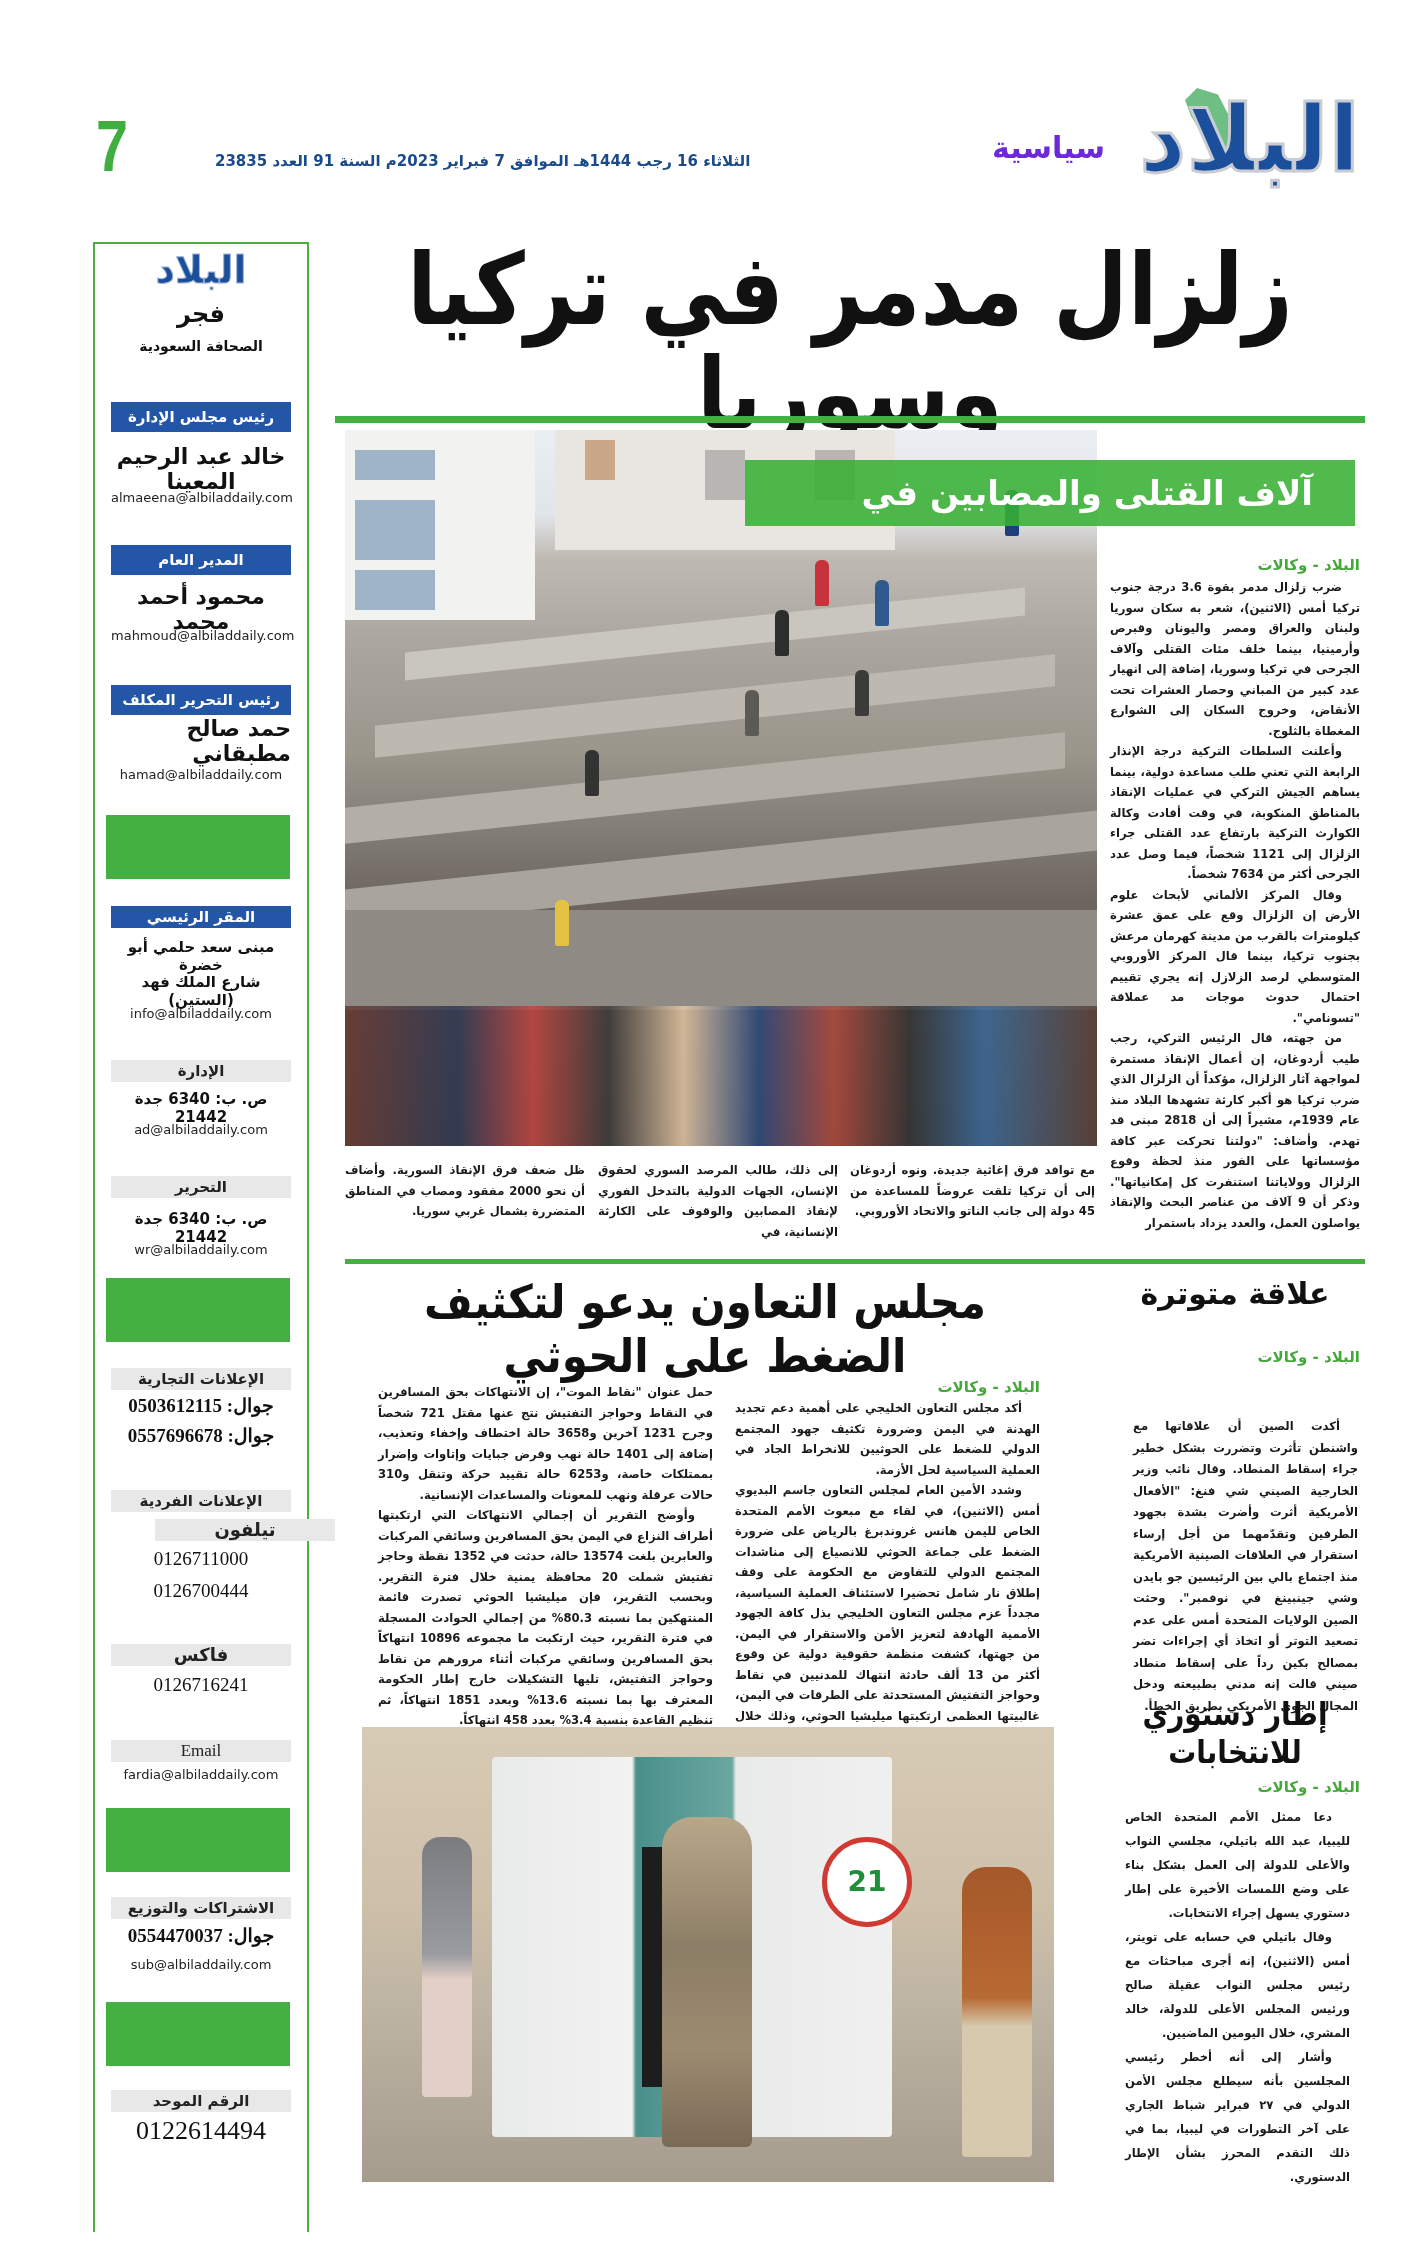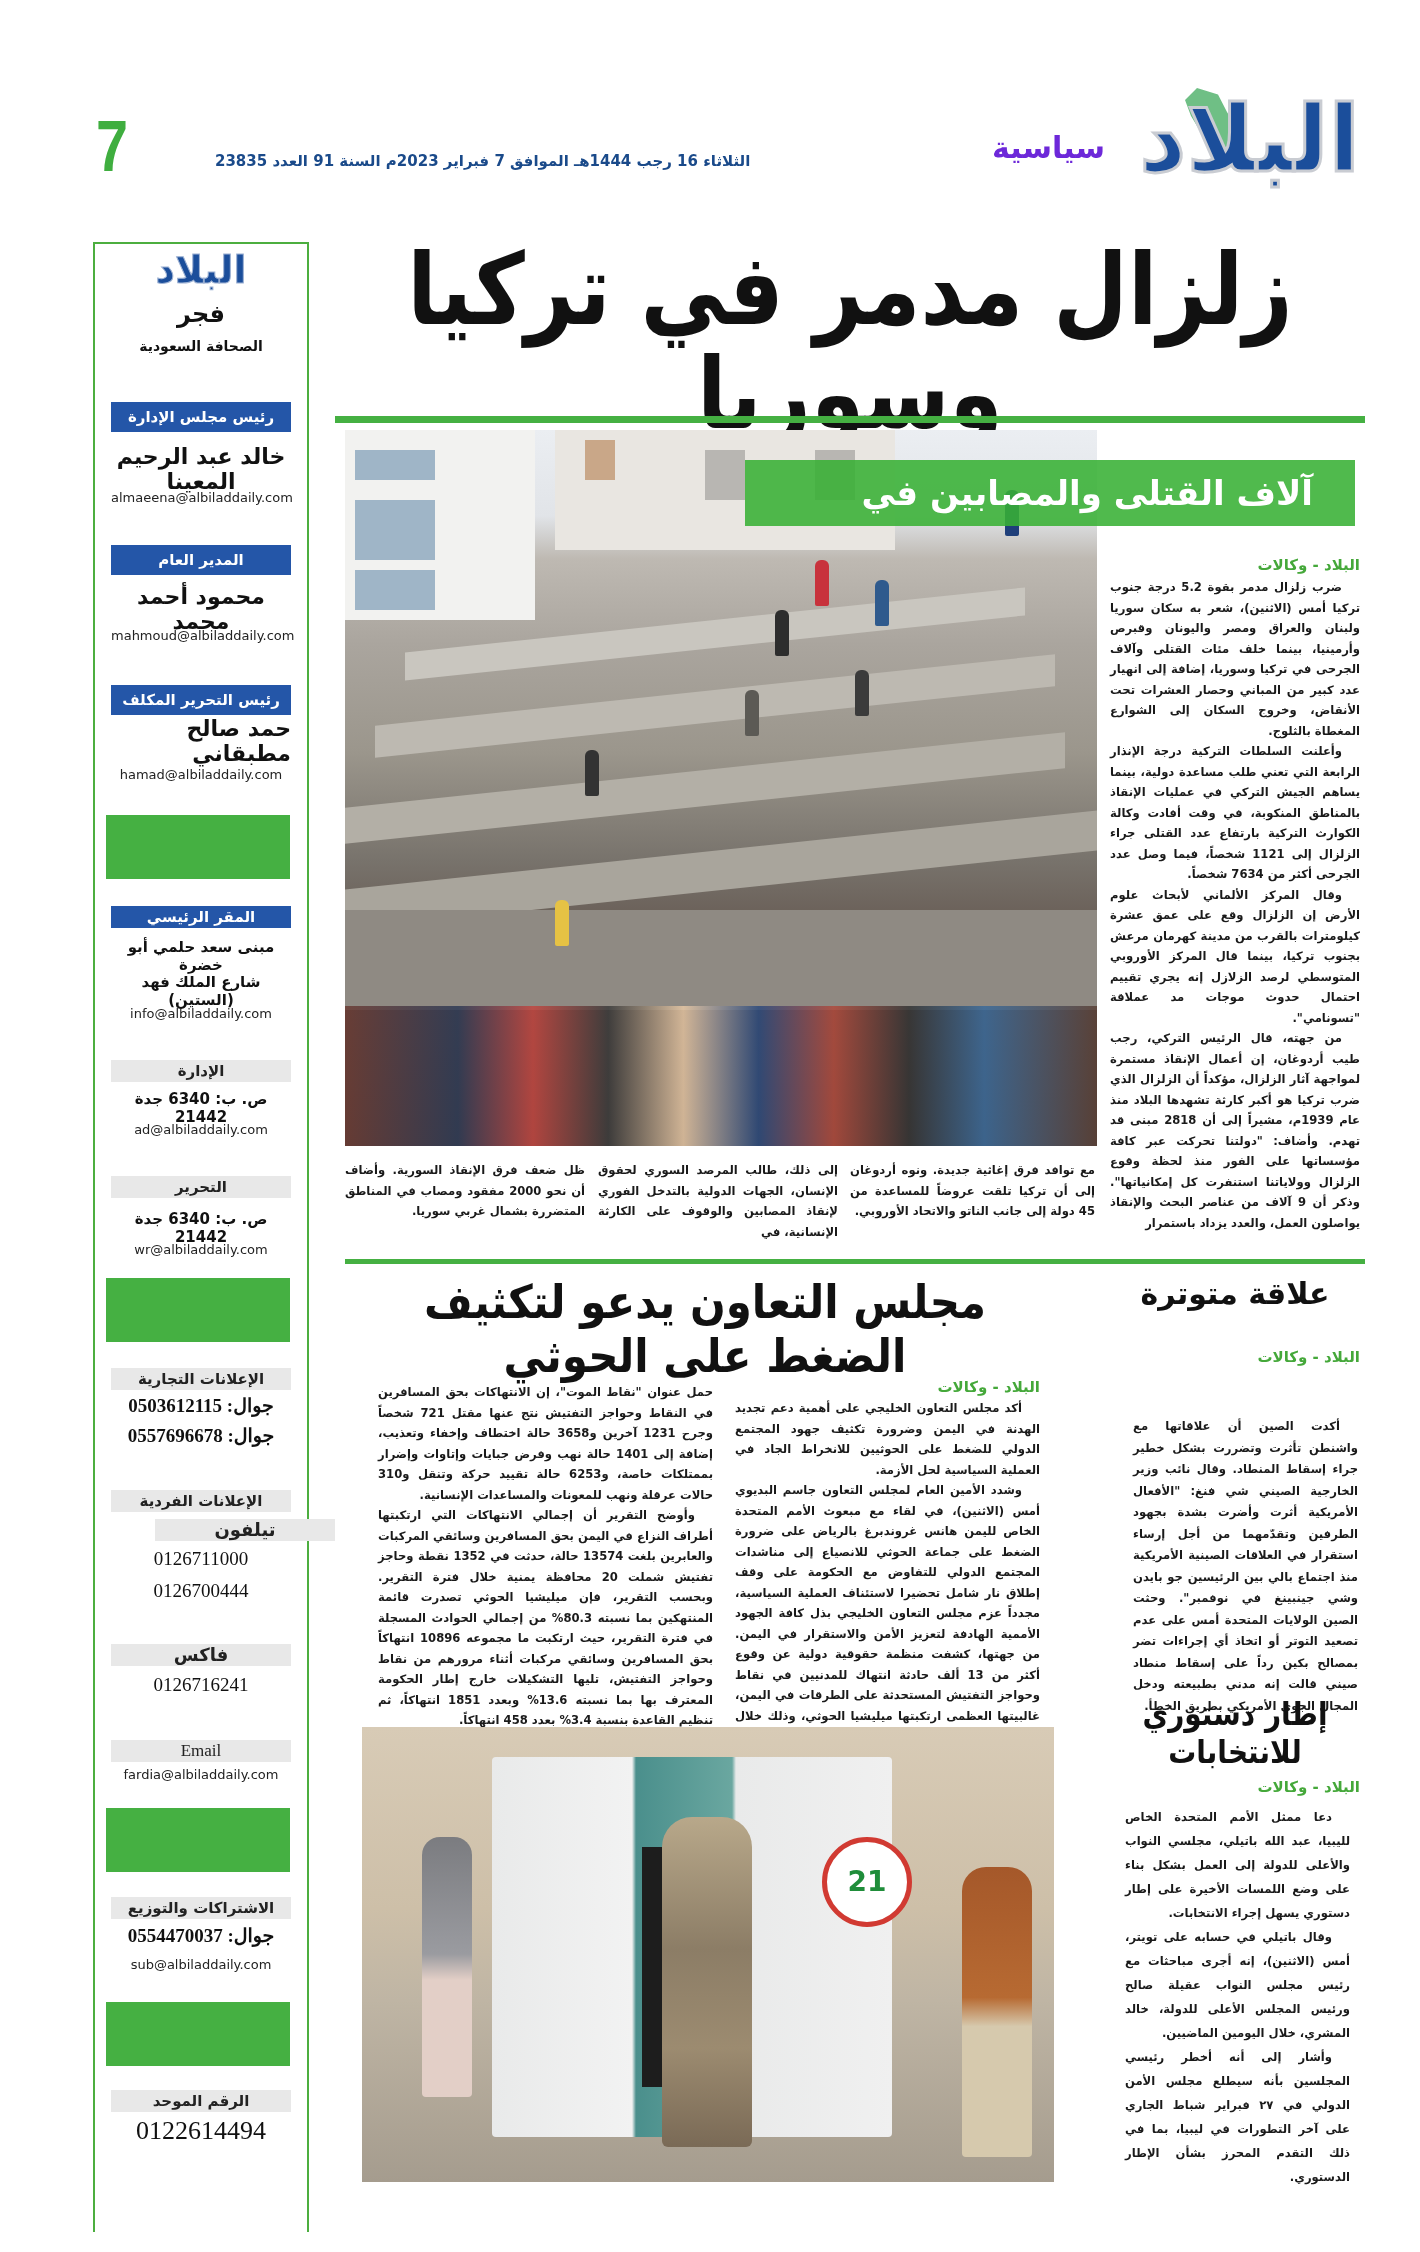--- a/index.html
+++ b/index.html
@@ -164,21 +164,21 @@
   <div class="person" style="left:210px; top:470px; background:#e6c244;"></div>
   <div class="person" style="left:660px; top:60px; background:#1f3f7a;"></div>
 </div>
 
 <div class="abs subhead-banner">
   <span>آلاف القتلى والمصابين في البلدين</span>
 </div>
 
 <div class="abs byline" style="left:1110px; top:556px; width:250px;">البلاد - وكالات</div>
 <div class="abs col-text" style="left:1110px; top:577px; width:250px;">
-  <p>ضرب زلزال مدمر بقوة 5.2 درجة جنوب تركيا أمس (الاثنين)، شعر به سكان سوريا ولبنان والعراق ومصر واليونان وقبرص وأرمينيا، بينما خلف مئات القتلى وآلاف الجرحى في تركيا وسوريا، إضافة إلى انهيار عدد كبير من المباني وحصار العشرات تحت الأنقاض، وخروج السكان إلى الشوارع المغطاة بالثلوج.</p>
+  <p>ضرب زلزال مدمر بقوة 3.6 درجة جنوب تركيا أمس (الاثنين)، شعر به سكان سوريا ولبنان والعراق ومصر واليونان وقبرص وأرمينيا، بينما خلف مئات القتلى وآلاف الجرحى في تركيا وسوريا، إضافة إلى انهيار عدد كبير من المباني وحصار العشرات تحت الأنقاض، وخروج السكان إلى الشوارع المغطاة بالثلوج.</p>
   <p>وأعلنت السلطات التركية درجة الإنذار الرابعة التي تعني طلب مساعدة دولية، بينما يساهم الجيش التركي في عمليات الإنقاذ بالمناطق المنكوبة، في وقت أفادت وكالة الكوارث التركية بارتفاع عدد القتلى جراء الزلزال إلى 1121 شخصاً، فيما وصل عدد الجرحى أكثر من 7634 شخصاً.</p>
   <p>وقال المركز الألماني لأبحاث علوم الأرض إن الزلزال وقع على عمق عشرة كيلومترات بالقرب من مدينة كهرمان مرعش بجنوب تركيا، بينما قال المركز الأوروبي المتوسطي لرصد الزلازل إنه يجري تقييم احتمال حدوث موجات مد عملاقة "تسونامي".</p>
   <p>من جهته، قال الرئيس التركي، رجب طيب أردوغان، إن أعمال الإنقاذ مستمرة لمواجهة آثار الزلزال، مؤكداً أن الزلزال الذي ضرب تركيا هو أكبر كارثة تشهدها البلاد منذ عام 1939م، مشيراً إلى أن 2818 مبنى قد تهدم. وأضاف: "دولتنا تحركت عبر كافة مؤسساتها على الفور منذ لحظة وقوع الزلزال وولاياتنا استنفرت كل إمكانياتها". وذكر أن 9 آلاف من عناصر البحث والإنقاذ يواصلون العمل، والعدد يزداد باستمرار</p>
 </div>
 
 <div class="abs col-text" style="left:850px; top:1160px; width:245px;">مع توافد فرق إغاثية جديدة. ونوه أردوغان إلى أن تركيا تلقت عروضاً للمساعدة من 45 دولة إلى جانب الناتو والاتحاد الأوروبي.</div>
 <div class="abs col-text" style="left:598px; top:1160px; width:240px;">إلى ذلك، طالب المرصد السوري لحقوق الإنسان، الجهات الدولية بالتدخل الفوري لإنقاذ المصابين والوقوف على الكارثة الإنسانية، في</div>
 <div class="abs col-text" style="left:345px; top:1160px; width:240px;">ظل ضعف فرق الإنقاذ السورية. وأضاف أن نحو 2000 مفقود ومصاب في المناطق المتضررة بشمال غربي سوريا.</div>
 
 <div class="abs green-rule" style="left:345px; top:1259px; width:1020px; height:5px;"></div>

